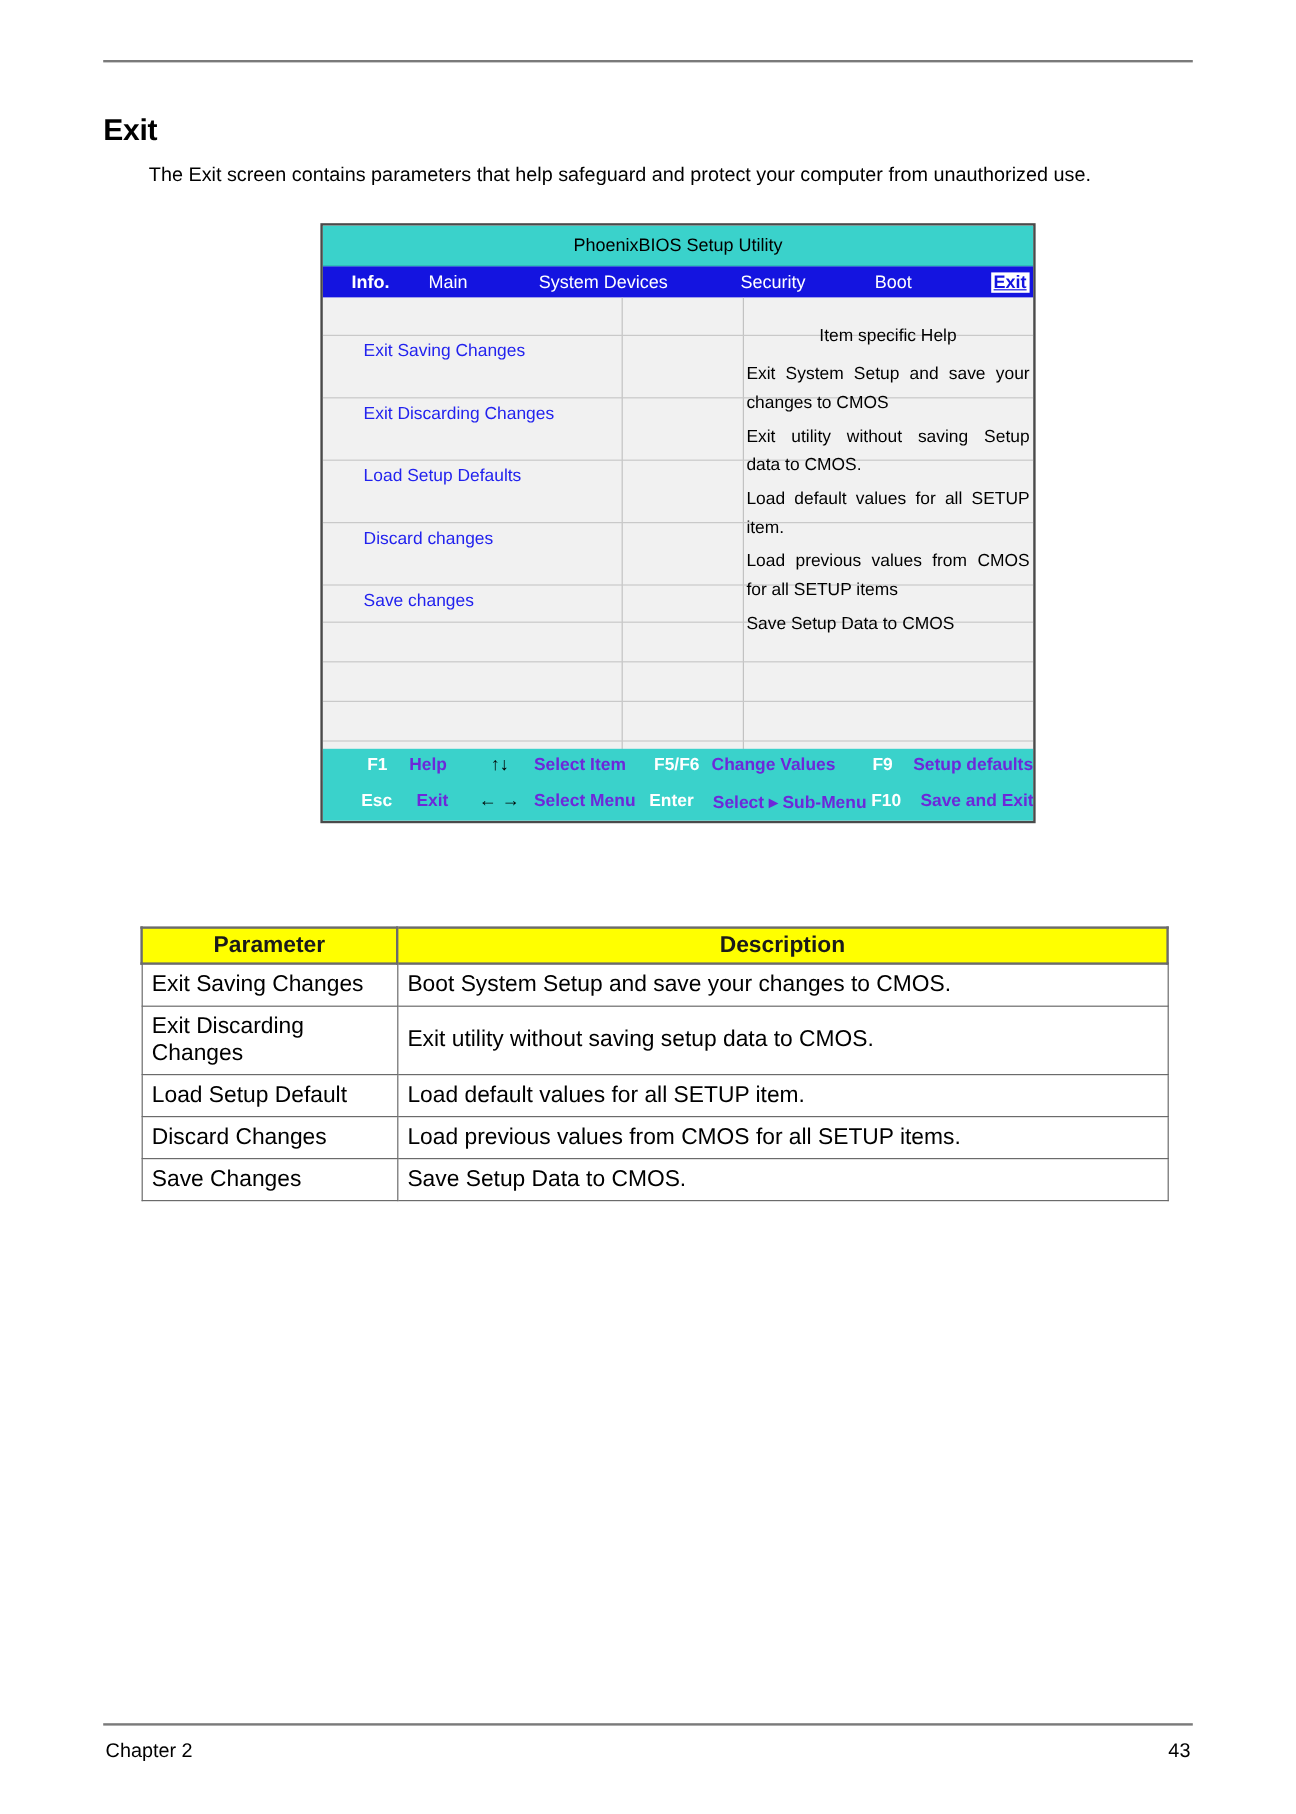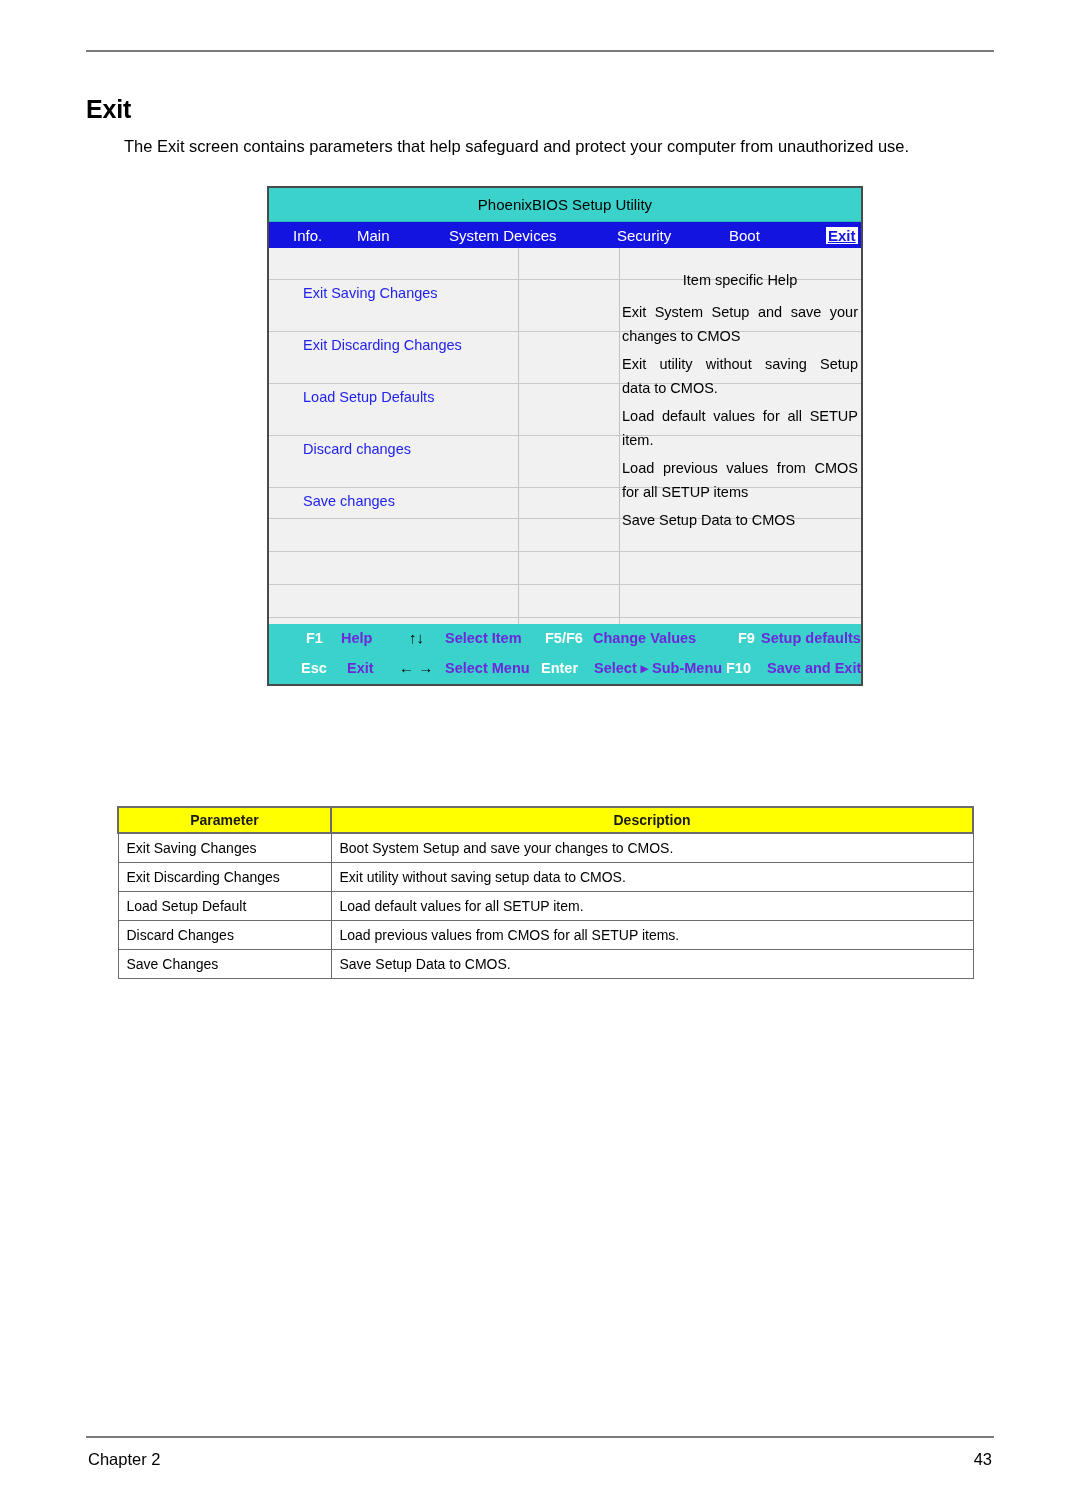--- a/index.html
+++ b/index.html
@@ -184,24 +184,24 @@
     color: #000000;
     font-weight: bold;
     white-space: nowrap;
     top: 5px;
     font-size: 15px;
   }
 
   
   .ptable {
     position: absolute;
-    left: 117px; top: 806px;
+    left: 117px; top: 772px;
     width: 857px;
     border-collapse: collapse;
-    font-size: 14px;
+    font-size: 19px;
   }
   .ptable th, .ptable td {
     border: 1px solid #6b6b6b;
     padding: 6px 8px;
     text-align: left;
     font-weight: normal;
     vertical-align: middle;
     height: 28px;
   }
   .ptable thead th {
@@ -226,21 +226,21 @@
 
   <p class="intro">The Exit screen contains parameters that help safeguard and protect your computer from unauthorized use.</p>
 
   <div class="bios">
 
     <div class="bios-title">
       <span>PhoenixBIOS Setup Utility</span>
     </div>
 
     <div class="bios-menubar" id="bios-menubar">
-        <span class="mi" style="left: 24px;">Info.</span>
+        <span class="mi" style="left: 24px; font-weight: bold;">Info.</span>
         <span class="mi" style="left: 88px;">Main</span>
         <span class="mi" style="left: 180px;">System Devices</span>
         <span class="mi" style="left: 348px;">Security</span>
         <span class="mi" style="left: 460px;">Boot</span>
         <span class="mi active" style="left: 557px;">Exit</span>
       </div>
 
     <div class="bios-grid" id="bios-grid">
       <div class="vline" style="left:249px;"></div>
       <div class="vline" style="left:350px;"></div>
@@ -288,21 +288,21 @@
       </div>
 
     <div class="bios-legend">
       <div class="legend-row" id="legend-row-1">
           <span class="k" style="left: 37px;">F1</span>
           <span class="t" style="left: 72px;">Help</span>
           <span class="arr" style="left: 140px;">↑↓</span>
           <span class="t" style="left: 176px;">Select Item</span>
           <span class="k" style="left: 276px;">F5/F6</span>
           <span class="t" style="left: 324px;">Change Values</span>
-          <span class="k" style="left: 469px;">F9</span>
+          <span class="k" style="left: 458px;">F9</span>
           <span class="t" style="left: 492px;">Setup defaults</span>
         </div>
       <div class="legend-row" id="legend-row-2">
           <span class="k" style="left: 32px;">Esc</span>
           <span class="t" style="left: 78px;">Exit</span>
           <span class="arr" style="left: 130px;">← →</span>
           <span class="t" style="left: 176px;">Select Menu</span>
           <span class="k" style="left: 272px;">Enter</span>
           <span class="t" style="left: 325px;">Select ▸ Sub-Menu</span>
           <span class="k" style="left: 457px;">F10</span>

